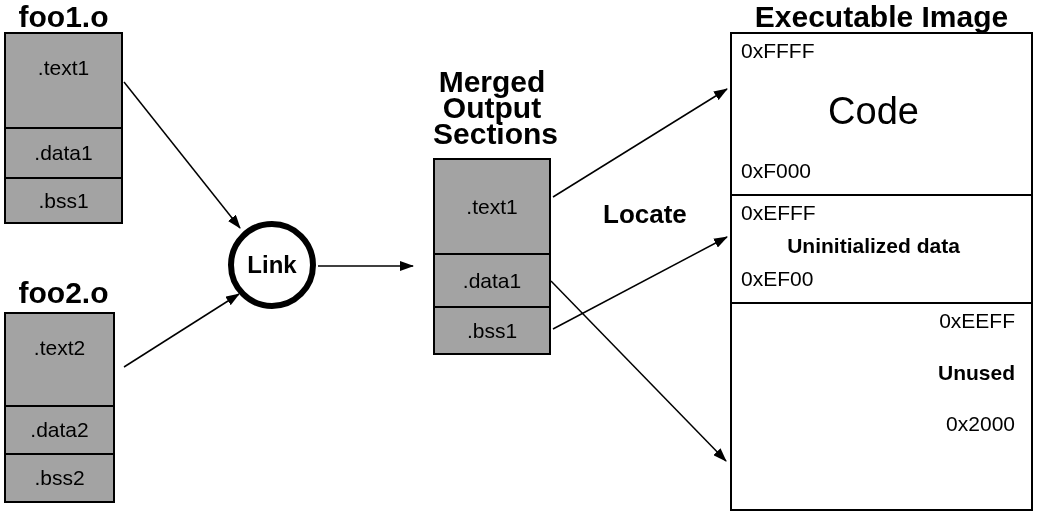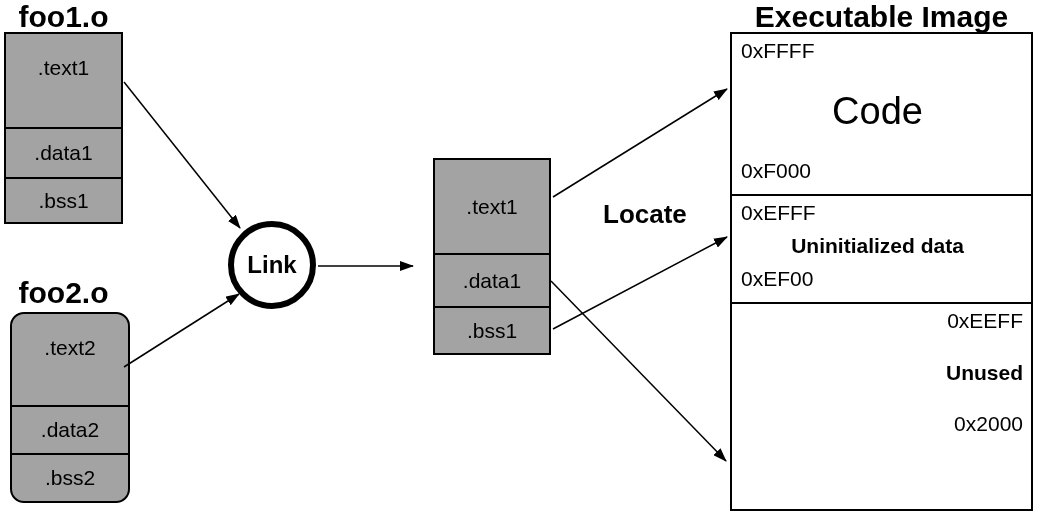--- a/index.html
+++ b/index.html
@@ -61,21 +61,21 @@
     border: 2px solid #000;
     background: #fff;
     display: flex;
     flex-direction: column;
   }
   .region {
     display: flex;
     flex-direction: column;
     justify-content: space-between;
     border-bottom: 2px solid #000;
-    padding: 5px 8px 11px 0;
+    padding: 5px 16px 11px 0;
   }
   .region:last-child { border-bottom: none; }
   .region .addr {
     font-size: 21px;
     padding-left: 9px;
     text-align: left;
   }
   .region .rlabel {
     font-weight: bold;
     font-size: 21px;
@@ -105,30 +105,31 @@
 <div class="canvas">
 
   <div class="abs title" style="left:4px; top:4px; width:119px;">foo1.o</div>
   <div class="sec-box" style="left:4px; top:32px; width:119px; height:192px;">
     <div class="sec-row top-align" style="height:95px;">.text1</div>
     <div class="sec-row" style="height:50px;">.data1</div>
     <div class="sec-row" style="flex:1;">.bss1</div>
   </div>
 
   <div class="abs title" style="left:4px; top:280px; width:119px;">foo2.o</div>
-  <div class="sec-box" style="left:10px; top:312px; width:120px; height:191px;border-radius:14px;">
+  <div class="sec-box" style="left:4px; top:312px; width:111px; height:191px;">
     <div class="sec-row top-align" style="height:93px;">.text2</div>
     <div class="sec-row" style="height:48px;">.data2</div>
     <div class="sec-row" style="flex:1;">.bss2</div>
   </div>
 
   <div class="link-circle">
     <span>Link</span>
   </div>
 
+  <div class="abs title" style="left:433px; top:69px; width:118px;">Merged Output Sections</div>
   <div class="sec-box" style="left:433px; top:158px; width:118px; height:197px;">
     <div class="sec-row" style="height:95px;">.text1</div>
     <div class="sec-row" style="height:53px;">.data1</div>
     <div class="sec-row" style="flex:1;">.bss1</div>
   </div>
 
   <div class="locate">Locate</div>
 
   <div class="abs title" style="left:730px; top:4px; width:303px;">Executable Image</div>
   <div class="exec-box">

